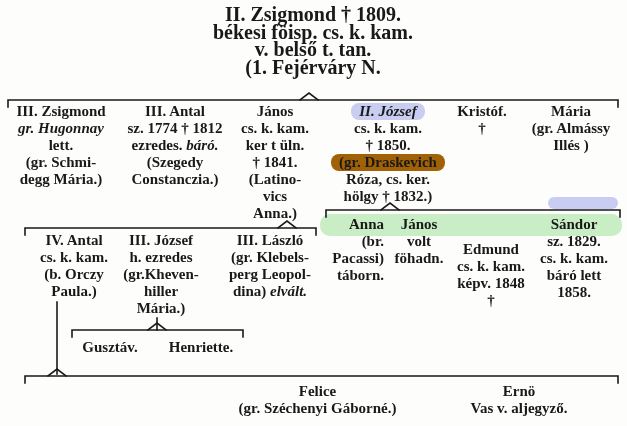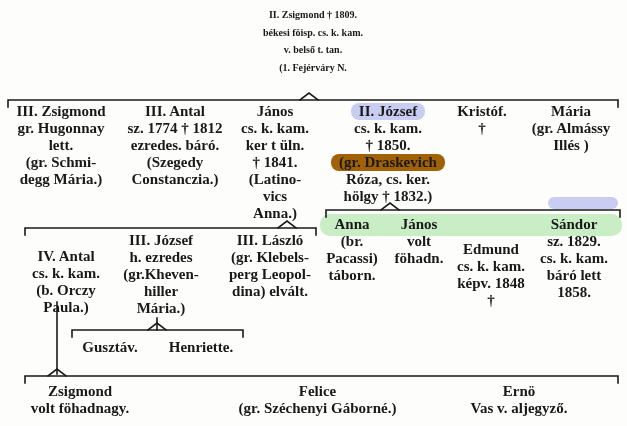--- a/index.html
+++ b/index.html
@@ -4,33 +4,33 @@
 <style>
   html,body{margin:0;padding:0;background:#e8e8e8;}
   .stage{
     position:relative;width:627px;height:426px;overflow:hidden;
     background:#fdfdfb;color:#191919;
     font-family:"Liberation Serif","DejaVu Serif",serif;
     font-weight:700;font-size:15px;
   }
   .person{position:absolute;text-align:center;line-height:17px;}
   .person .line{white-space:nowrap;}
-  .it{}
+  .it{font-style:italic;}
   .pill{display:inline-block;border-radius:8px;padding:0 8px;margin:0 -8px;}
-  #header{left:150px;top:6px;width:326px;font-size:10px;line-height:17.5px;}
+  #header{left:150px;top:6px;width:326px;font-size:20px;line-height:17.5px;}
   .p-z3{left:2px;top:103px;width:118px;}
   .p-antal3{left:120px;top:103px;width:110px;}
   .p-janos2{left:228px;top:103px;width:94px;}
   .p-jozsef2{left:328px;top:103px;width:120px;}
   .p-kristof{left:450px;top:103px;width:64px;}
   .p-maria{left:518px;top:103px;width:106px;}
-  .p-antal4{left:16px;top:232px;width:100px;margin-top:16px;}
+  .p-antal4{left:24px;top:232px;width:100px;}
   .p-jozsef3{left:112px;top:232px;width:98px;}
   .p-laszlo3{left:214px;top:232px;width:112px;}
-  .p-anna{left:320px;top:216px;width:64px;}
+  .p-anna{left:320px;top:216px;width:64px;text-align:right;}
   .p-janosj{left:388px;top:216px;width:62px;}
   .p-edmund{left:450px;top:216px;width:82px;margin-top:25px;}
   .p-sandor{left:524px;top:216px;width:100px;}
   .p-gusztav{left:70px;top:339px;width:80px;}
   .p-henriette{left:156px;top:339px;width:90px;}
   .p-zsigb{left:10px;top:383px;width:140px;}
   .p-felice{left:205px;top:383px;width:225px;}
   .p-erno{left:440px;top:383px;width:158px;}
   .strip{position:absolute;z-index:0;}
   #green-strip{left:320px;top:214px;width:302px;height:22px;border-radius:10px;}
@@ -92,21 +92,21 @@
   <div class="person p-janos2">
       <div class="line"><span class="pill"><span>János</span></span></div>
       <div class="line"><span class="pill"><span>cs. k. kam.</span></span></div>
       <div class="line"><span class="pill"><span>ker t üln.</span></span></div>
       <div class="line"><span class="pill"><span>† 1841.</span></span></div>
       <div class="line"><span class="pill"><span>(Latino-</span></span></div>
       <div class="line"><span class="pill"><span>vics</span></span></div>
       <div class="line"><span class="pill"><span>Anna.)</span></span></div>
     </div>
   <div class="person p-jozsef2">
-      <div class="line"><span class="pill" style="background: rgb(201, 205, 242);"><span>II. József</span></span></div>
+      <div class="line"><span class="pill" style="background: rgb(201, 205, 242); font-style: italic;"><span>II. József</span></span></div>
       <div class="line"><span class="pill"><span>cs. k. kam.</span></span></div>
       <div class="line"><span class="pill"><span>† 1850.</span></span></div>
       <div class="line"><span class="pill" style="background: #a16207;"><span>(gr. Draskevich</span></span></div>
       <div class="line"><span class="pill"><span>Róza, cs. ker.</span></span></div>
       <div class="line"><span class="pill"><span>hölgy † 1832.)</span></span></div>
     </div>
   <div class="person p-kristof">
       <div class="line"><span class="pill"><span>Kristóf.</span></span></div>
       <div class="line"><span class="pill"><span>†</span></span></div>
     </div>
@@ -161,24 +161,20 @@
       <div class="line"><span class="pill"><span>1858.</span></span></div>
     </div>
 
   <div class="person p-gusztav">
       <div class="line"><span class="pill"><span>Gusztáv.</span></span></div>
     </div>
   <div class="person p-henriette">
       <div class="line"><span class="pill"><span>Henriette.</span></span></div>
     </div>
 
-  <div class="person p-zsigb">
-      <div class="line"><span class="pill"><span>Zsigmond</span></span></div>
-      <div class="line"><span class="pill"><span>volt föhadnagy.</span></span></div>
-    </div>
   <div class="person p-felice">
       <div class="line"><span class="pill"><span>Felice</span></span></div>
       <div class="line"><span class="pill"><span>(gr. Széchenyi Gáborné.)</span></span></div>
     </div>
   <div class="person p-erno">
       <div class="line"><span class="pill"><span>Ernö</span></span></div>
       <div class="line"><span class="pill"><span>Vas v. aljegyző.</span></span></div>
     </div>
 
 </div>

